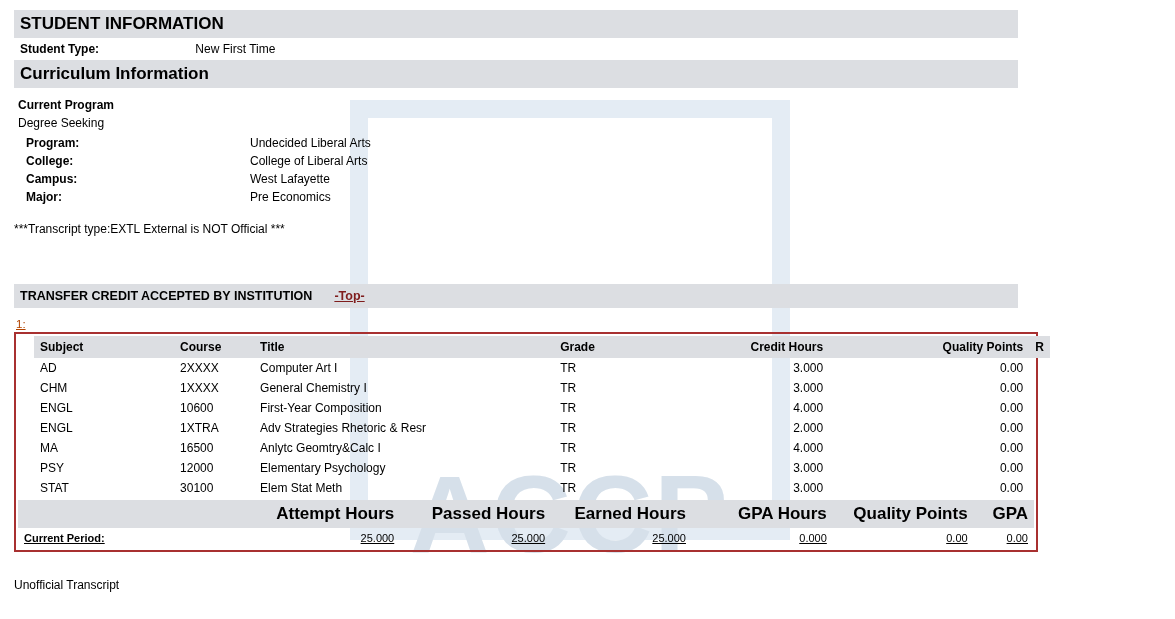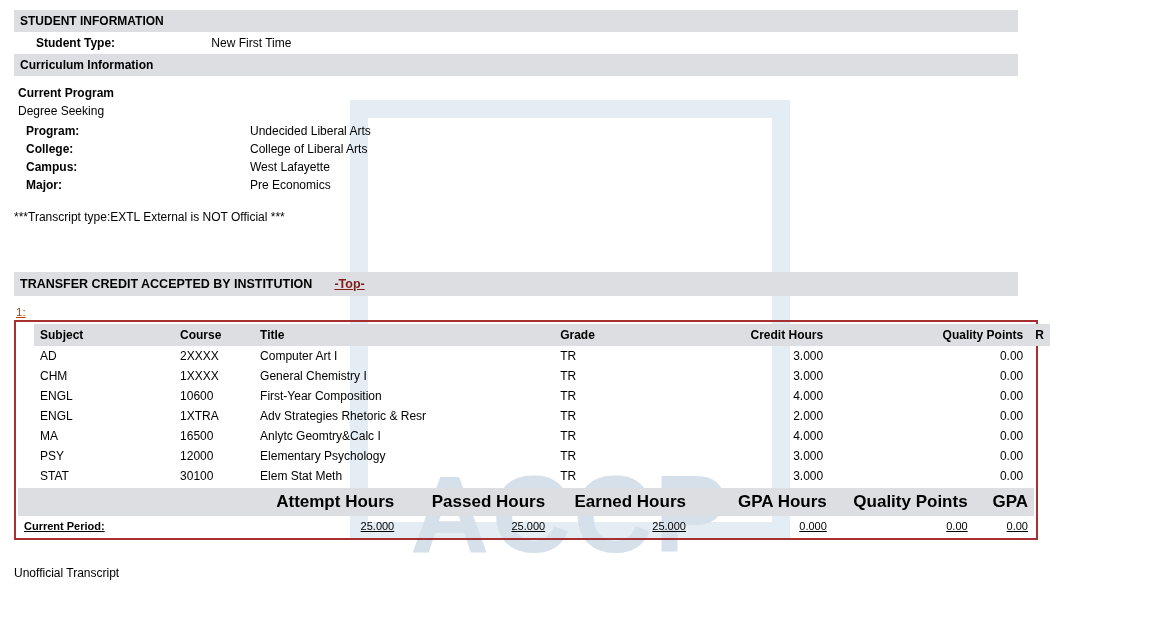--- a/index.html
+++ b/index.html
@@ -14,26 +14,25 @@
       background: #fff;
       width: 1175px;
       padding: 10px 14px;
       position: relative;
     }
     .section-header {
       background: #dcdee2;
       font-weight: bold;
       padding: 4px 6px;
       width: 1004px;
-      font-size: 12px;
+      font-size: 17px;
     }
     .info-row {
       padding: 4px 6px;
       width: 1004px;
-      margin-left: 16px;
     }
     .info-row .label {
       display: inline-block;
       font-weight: bold;
       width: 172px;
     }
     .info-row .value {
       display: inline-block;
     }
     .curriculum-block {

